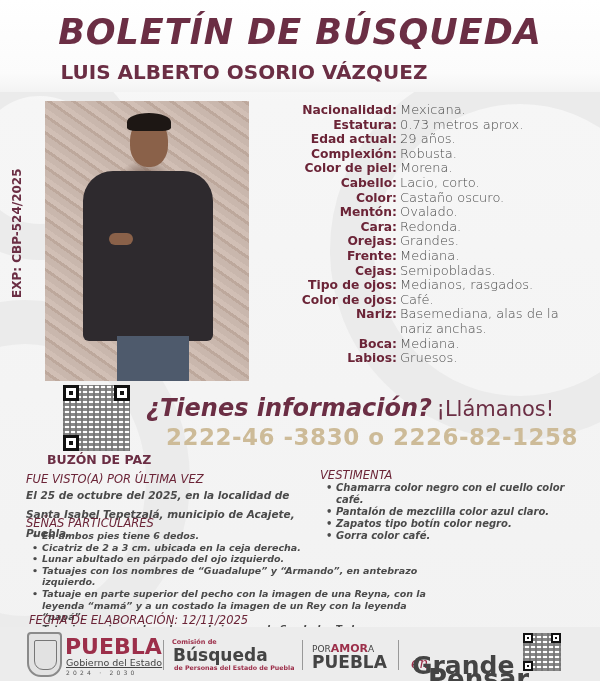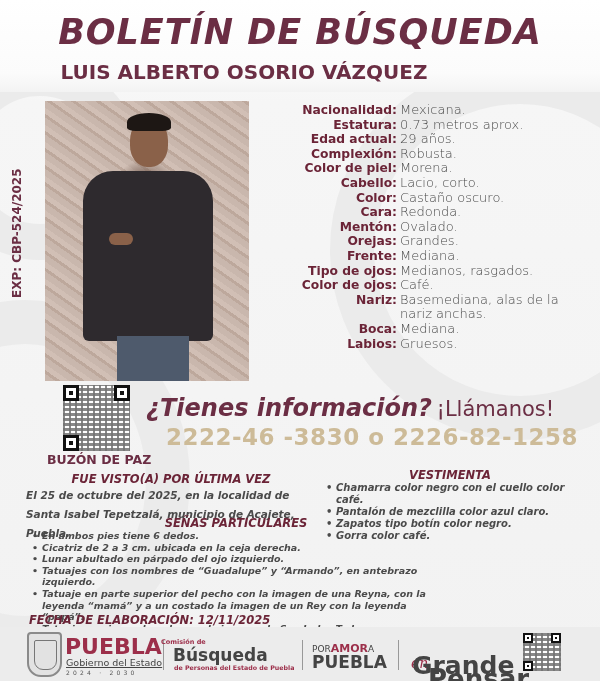--- a/index.html
+++ b/index.html
@@ -30,38 +30,38 @@
       repeating-linear-gradient(0deg, rgba(0,0,0,0.85) 0 3px, transparent 3px 5px),
       repeating-linear-gradient(90deg, rgba(0,0,0,0.85) 0 2px, transparent 2px 6px);
       background-blend-mode:multiply; opacity:0.55; }
   .finder { position:absolute; width:16px; height:16px; border:3px solid #111; background:#fff; }
   .finder::after { content:""; position:absolute; left:3px; top:3px; width:4px; height:4px; background:#111; }
   .buzon { position:absolute; left:47px; top:452px; color:#6b2e44; font-weight:900; font-size:12.5px; font-family:"DejaVu Sans", sans-serif; }
   .cta { position:absolute; left:146px; top:394px; white-space:nowrap; }
   .cta .q { color:#6b2e44; font-weight:900; font-style:italic; font-size:24px; font-family:"DejaVu Sans", sans-serif; }
   .cta .call { color:#6b2e44; font-size:21px; font-family:"DejaVu Sans", sans-serif; }
   .phones { position:absolute; left:166px; top:424px; color:#cdbb98; font-weight:bold; font-size:23px; letter-spacing:0.5px; font-family:"DejaVu Sans", sans-serif; white-space:nowrap; }
-  .sec-h { color:#6b2437; font-weight:700; font-style:italic; font-size:11.5px; font-family:"DejaVu Sans", sans-serif;text-align:center; }
+  .sec-h { color:#6b2437; font-weight:400; font-style:italic; font-size:11.5px; font-family:"DejaVu Sans", sans-serif; }
   .sec-t { color:#4a4a4a; font-weight:bold; font-style:italic; font-size:10.5px; line-height:19px; font-family:"DejaVu Sans", sans-serif; }
   .seen { position:absolute; left:26px; top:472px; width:290px; }
   .senas { position:absolute; left:26px; top:516px; width:420px; }
   .senas ul, .vest ul { list-style:none; }
   .senas li, .vest li { position:relative; padding-left:16px; color:#4a4a4a; font-weight:bold; font-style:italic; font-size:9.5px; line-height:11.6px; font-family:"DejaVu Sans", sans-serif; }
   .senas li::before, .vest li::before { content:"•"; position:absolute; left:6px; font-style:normal; }
   .vest { position:absolute; left:320px; top:468px; width:260px; }
   .vest li { font-size:10px; line-height:12px; }
   .fecha { position:absolute; left:29px; top:613px; }
   .footer { position:absolute; left:0; top:627px; width:600px; height:54px; background:#ececec; }
   .crest { position:absolute; left:27px; top:632px; width:35px; height:45px; border:2px solid #8a8a8a; border-radius:4px 4px 14px 14px; background:#e2e2e2; }
   .crest::after { content:""; position:absolute; left:5px; top:6px; width:21px; height:28px; border:1px solid #777; border-radius:2px 2px 9px 9px; }
   .puebla { position:absolute; left:65px; top:637px; color:#9c2f4a; font-weight:900; font-size:22px; line-height:20px; font-family:"DejaVu Sans", sans-serif; }
   .gobierno { position:absolute; left:66px; top:657px; color:#444; font-size:9.5px; font-family:"DejaVu Sans", sans-serif; text-decoration:underline; }
   .years { position:absolute; left:66px; top:669px; color:#555; font-size:6px; letter-spacing:3.2px; font-family:"DejaVu Sans", sans-serif; }
   .vsep { position:absolute; top:640px; width:1px; height:30px; background:#999; }
-  .cb1 { position:absolute; left:161px; top:638px; color:#9c2f4a; font-weight:bold; font-size:6.5px; font-family:"DejaVu Sans", sans-serif; }
+  .cb1 { position:absolute; left:172px; top:638px; color:#9c2f4a; font-weight:bold; font-size:6.5px; font-family:"DejaVu Sans", sans-serif; }
   .cb2 { position:absolute; left:173px; top:645px; color:#444; font-weight:900; font-size:17px; font-family:"DejaVu Sans", sans-serif; }
   .cb3 { position:absolute; left:174px; top:664px; color:#9c2f4a; font-weight:bold; font-size:6.3px; font-family:"DejaVu Sans", sans-serif; }
   .pap1 { position:absolute; left:312px; top:642px; font-size:9px; color:#444; font-family:"DejaVu Sans", sans-serif; }
   .pap1 b { color:#9c2f4a; font-weight:900; font-size:11px;text-align:right; }
   .pap2 { position:absolute; left:312px; top:652px; font-size:17px; color:#444; font-weight:900; font-family:"DejaVu Sans", sans-serif; }
   .peg1 { position:absolute; left:428px; top:664px; color:#444; font-weight:700; font-size:26px; font-family:"DejaVu Sans", sans-serif; }
   .peg2 { position:absolute; left:411px; top:655px; color:#9c2f4a; font-style:italic; font-size:14px; font-family:"DejaVu Serif", serif; }
   .peg3 { position:absolute; left:412px; top:651px; color:#444; font-weight:700; font-size:25px; font-family:"DejaVu Sans", sans-serif; }
   .qr-small { left:523px; top:633px; width:38px; height:38px; }
   .qr-small .finder { width:10px; height:10px; border-width:2px; }
@@ -112,34 +112,38 @@
       </div>
     <div class="row">
         <span class="k">Cabello:</span>
         <span class="v">Lacio, corto.</span>
       </div>
     <div class="row">
         <span class="k">Color:</span>
         <span class="v">Castaño oscuro.</span>
       </div>
     <div class="row">
+        <span class="k">Mentón:</span>
+        <span class="v">Ovalado.</span>
+      </div>
+    <div class="row">
         <span class="k">Cara:</span>
         <span class="v">Redonda.</span>
       </div>
     <div class="row">
-        <span class="k">Mentón:</span>
-        <span class="v">Ovalado.</span>
-      </div>
-    <div class="row">
         <span class="k">Orejas:</span>
         <span class="v">Grandes.</span>
       </div>
     <div class="row">
         <span class="k">Frente:</span>
         <span class="v">Mediana.</span>
+      </div>
+    <div class="row">
+        <span class="k">Cejas:</span>
+        <span class="v">Semipobladas.</span>
       </div>
     <div class="row">
         <span class="k">Tipo de ojos:</span>
         <span class="v">Medianos, rasgados.</span>
       </div>
     <div class="row">
         <span class="k">Color de ojos:</span>
         <span class="v">Café.</span>
       </div>
     <div class="row">

